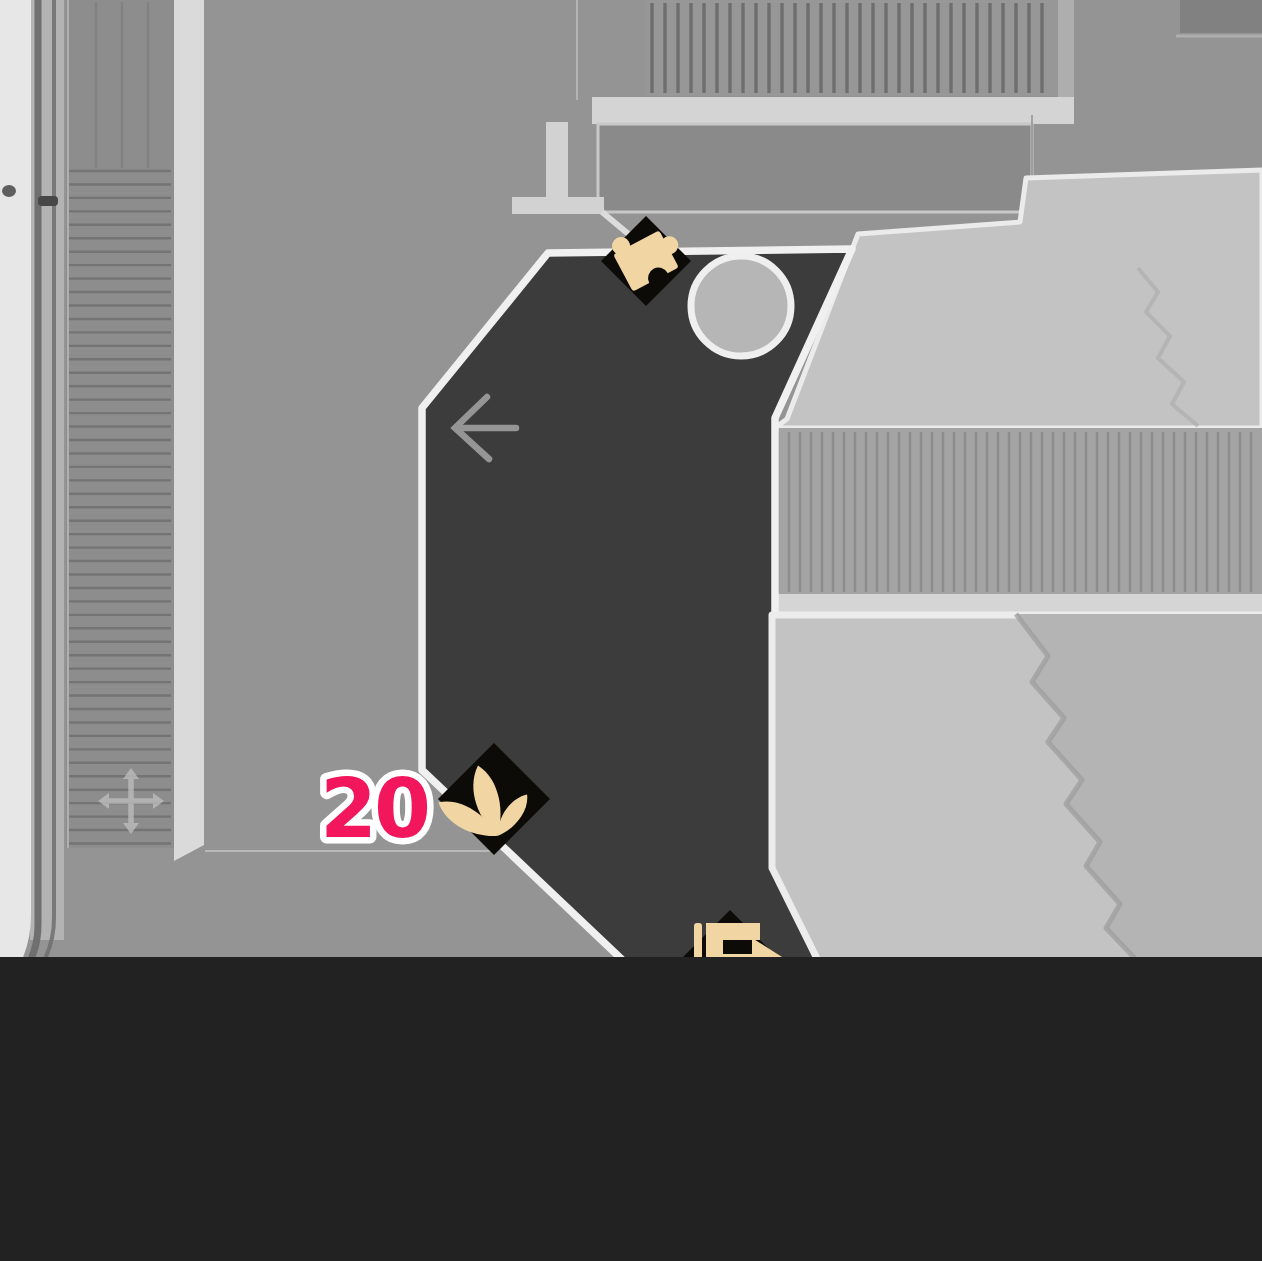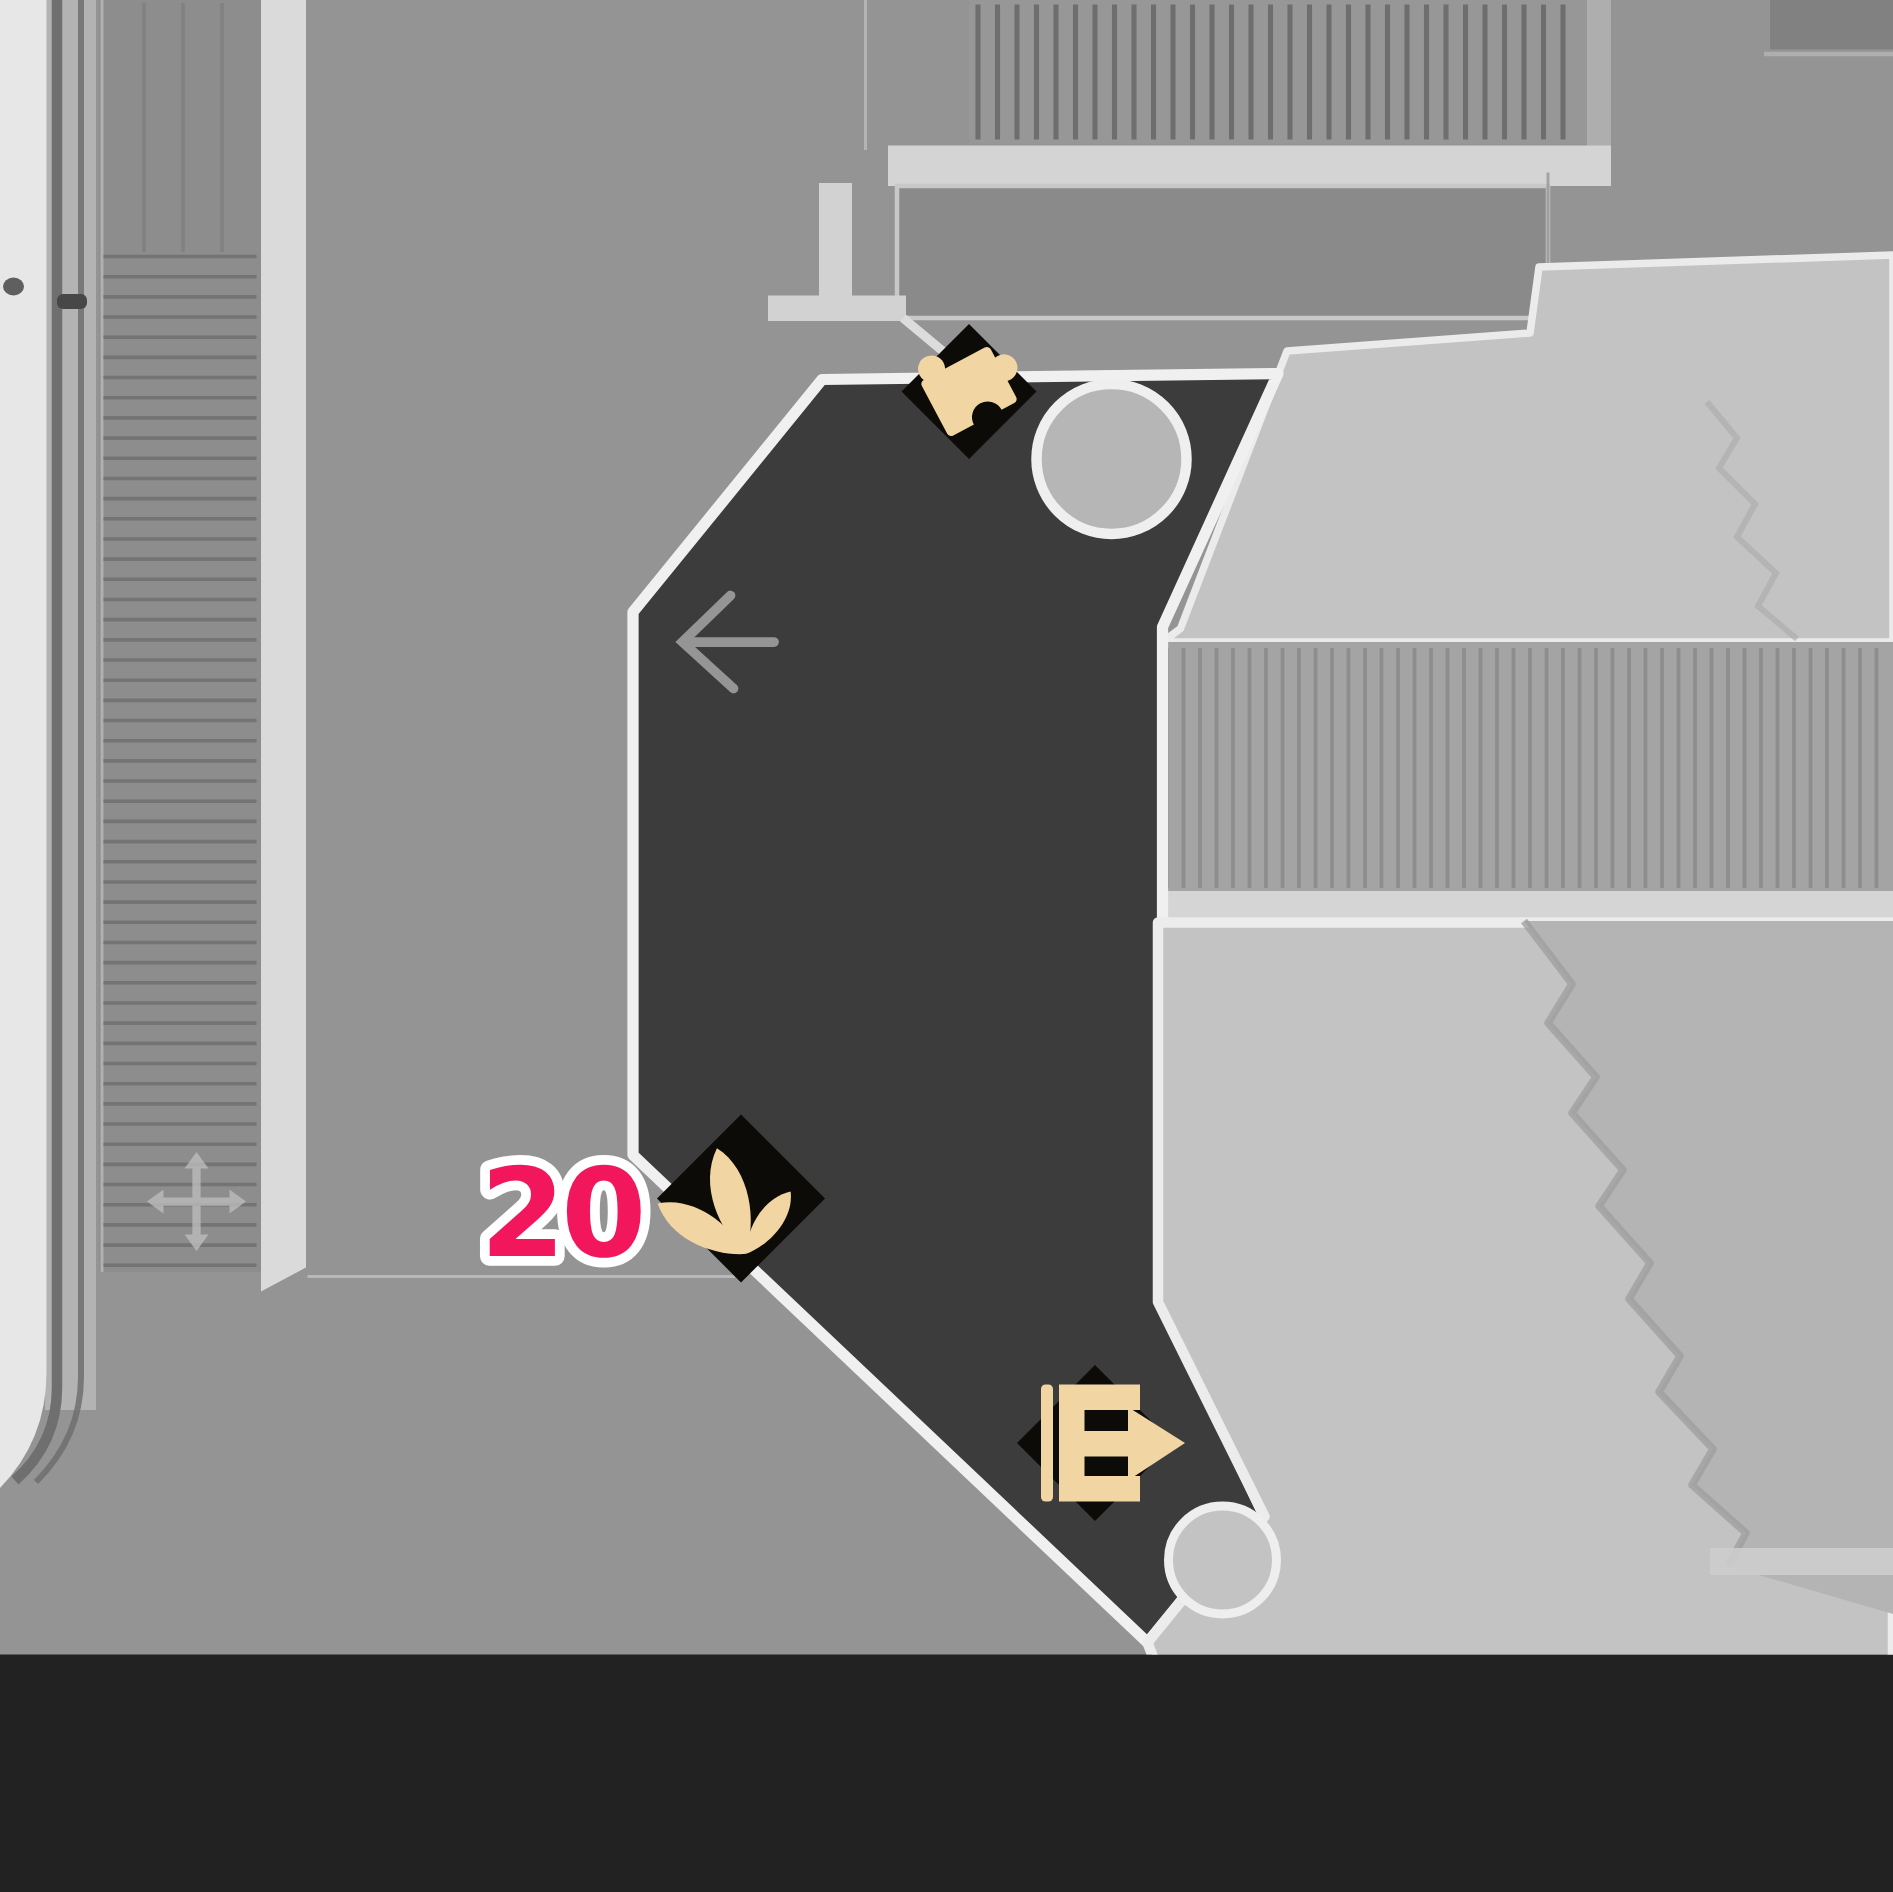--- a/index.html
+++ b/index.html
@@ -1,16 +1,16 @@
 <!DOCTYPE html>
 <html><head>
 <meta charset="utf-8">
 <style>
   html,body{margin:0;padding:0;background:#222;}
-  .stage{width:1262px;height:1103px;position:relative;overflow:hidden;}
+  .stage{width:1262px;height:957px;position:relative;overflow:hidden;}
   svg{display:block;}
   text.count{
     font-family:"DejaVu Sans","Liberation Sans",sans-serif;
     font-weight:bold;
     paint-order:stroke fill;
     letter-spacing:-3px;
   }
 </style>
 </head>
 <body>

